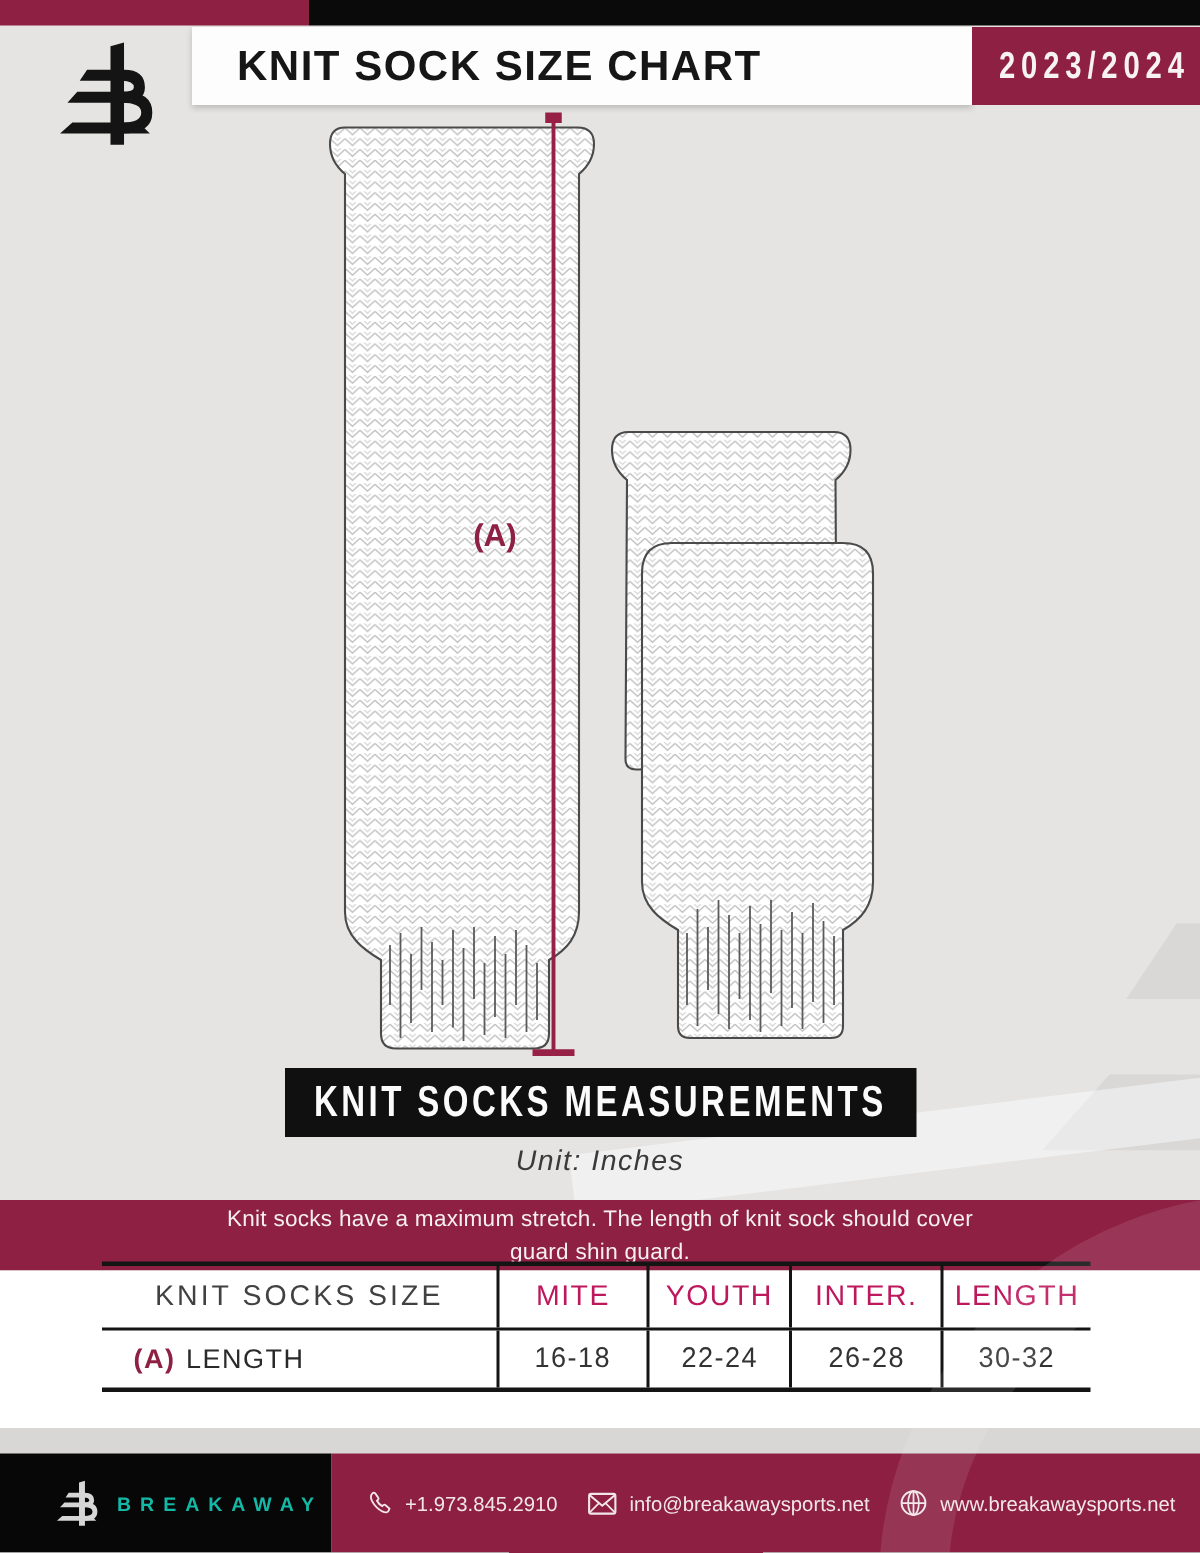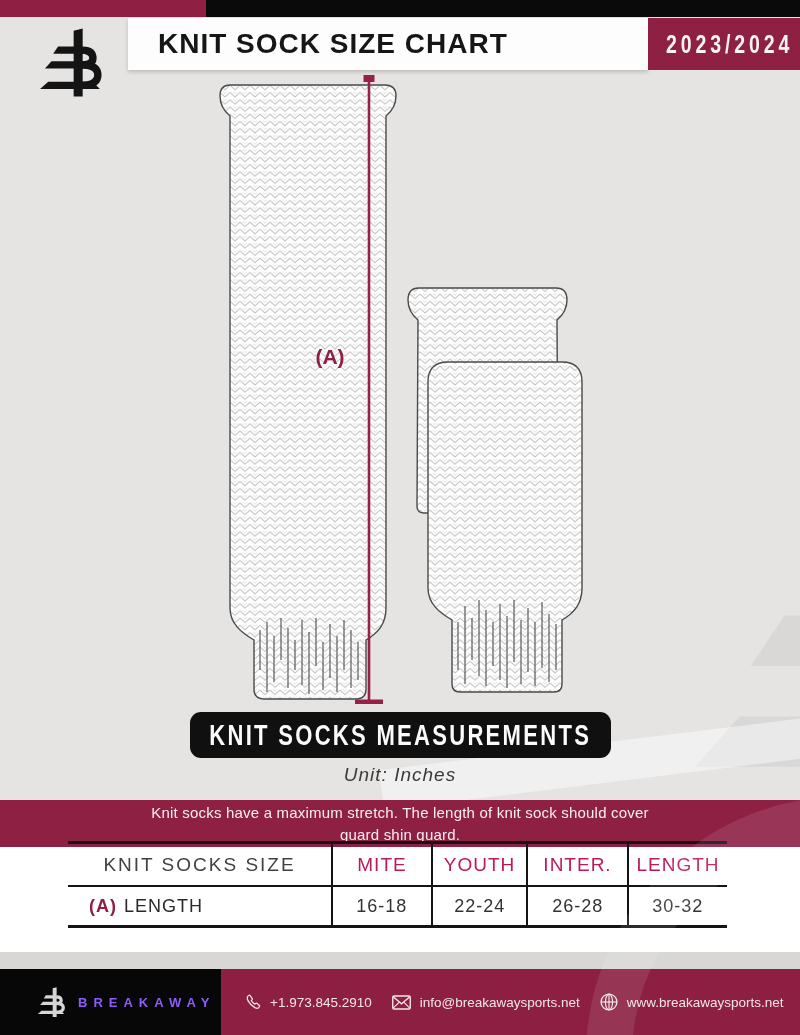--- a/index.html
+++ b/index.html
@@ -43,21 +43,21 @@
     left:586px;top:796px;width:430px;height:430px;border-radius:50%;
     border:46px solid rgba(255,255,255,.10);pointer-events:none;z-index:9;
   }
 
   
   .socks-svg{left:170px;top:70px;width:460px;height:645px;}
 
   
   .meas-banner{
     left:190px;top:712px;width:421px;height:46px;background:#101010;
-    border-radius:11px;display:flex;align-items:center;justify-content:center;
+    border-radius:0;display:flex;align-items:center;justify-content:center;
   }
   .meas-banner span{
     color:#fbfbfb;font-size:29px;font-weight:bold;letter-spacing:3px;
     transform:scaleX(.76);white-space:nowrap;
   }
   .unit-label{
     left:170px;top:764px;width:460px;text-align:center;
     font-size:19px;font-style:italic;color:#3a3a3a;letter-spacing:1px;
   }
 
@@ -94,21 +94,21 @@
   .row-label .a-name{color:#2a2a2a;}
   .t-val{font-size:19px;color:#333333;letter-spacing:1px;transform:scaleX(.95);}
 
   
   .footer{left:0;top:969px;width:800px;height:66px;display:flex;}
   .footer-black{
     width:221px;height:66px;background:#070707;display:flex;align-items:center;
   }
   .footer-black svg{margin-left:30px;width:36px;height:38px;}
   .footer-brand{
-    color:#8b5cf6;font-size:13px;font-weight:bold;letter-spacing:6px;margin-left:12px;
+    color:#14b8a6;font-size:13px;font-weight:bold;letter-spacing:6px;margin-left:12px;
     white-space:nowrap;
   }
   .footer-maroon{
     flex:1;height:66px;background:#8c1f42;display:flex;align-items:center;
     padding-left:22px;gap:19px;box-sizing:border-box;
   }
   .contact{display:flex;align-items:center;gap:8px;color:#f2e6eb;font-size:13.5px;
     text-decoration:none;}
   .contact svg{display:block;}
 </style>

